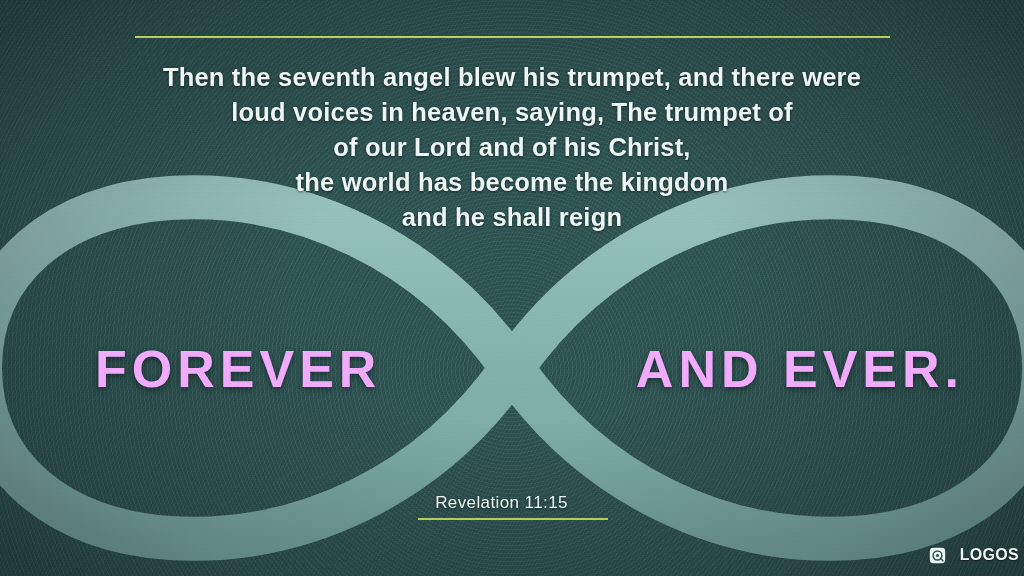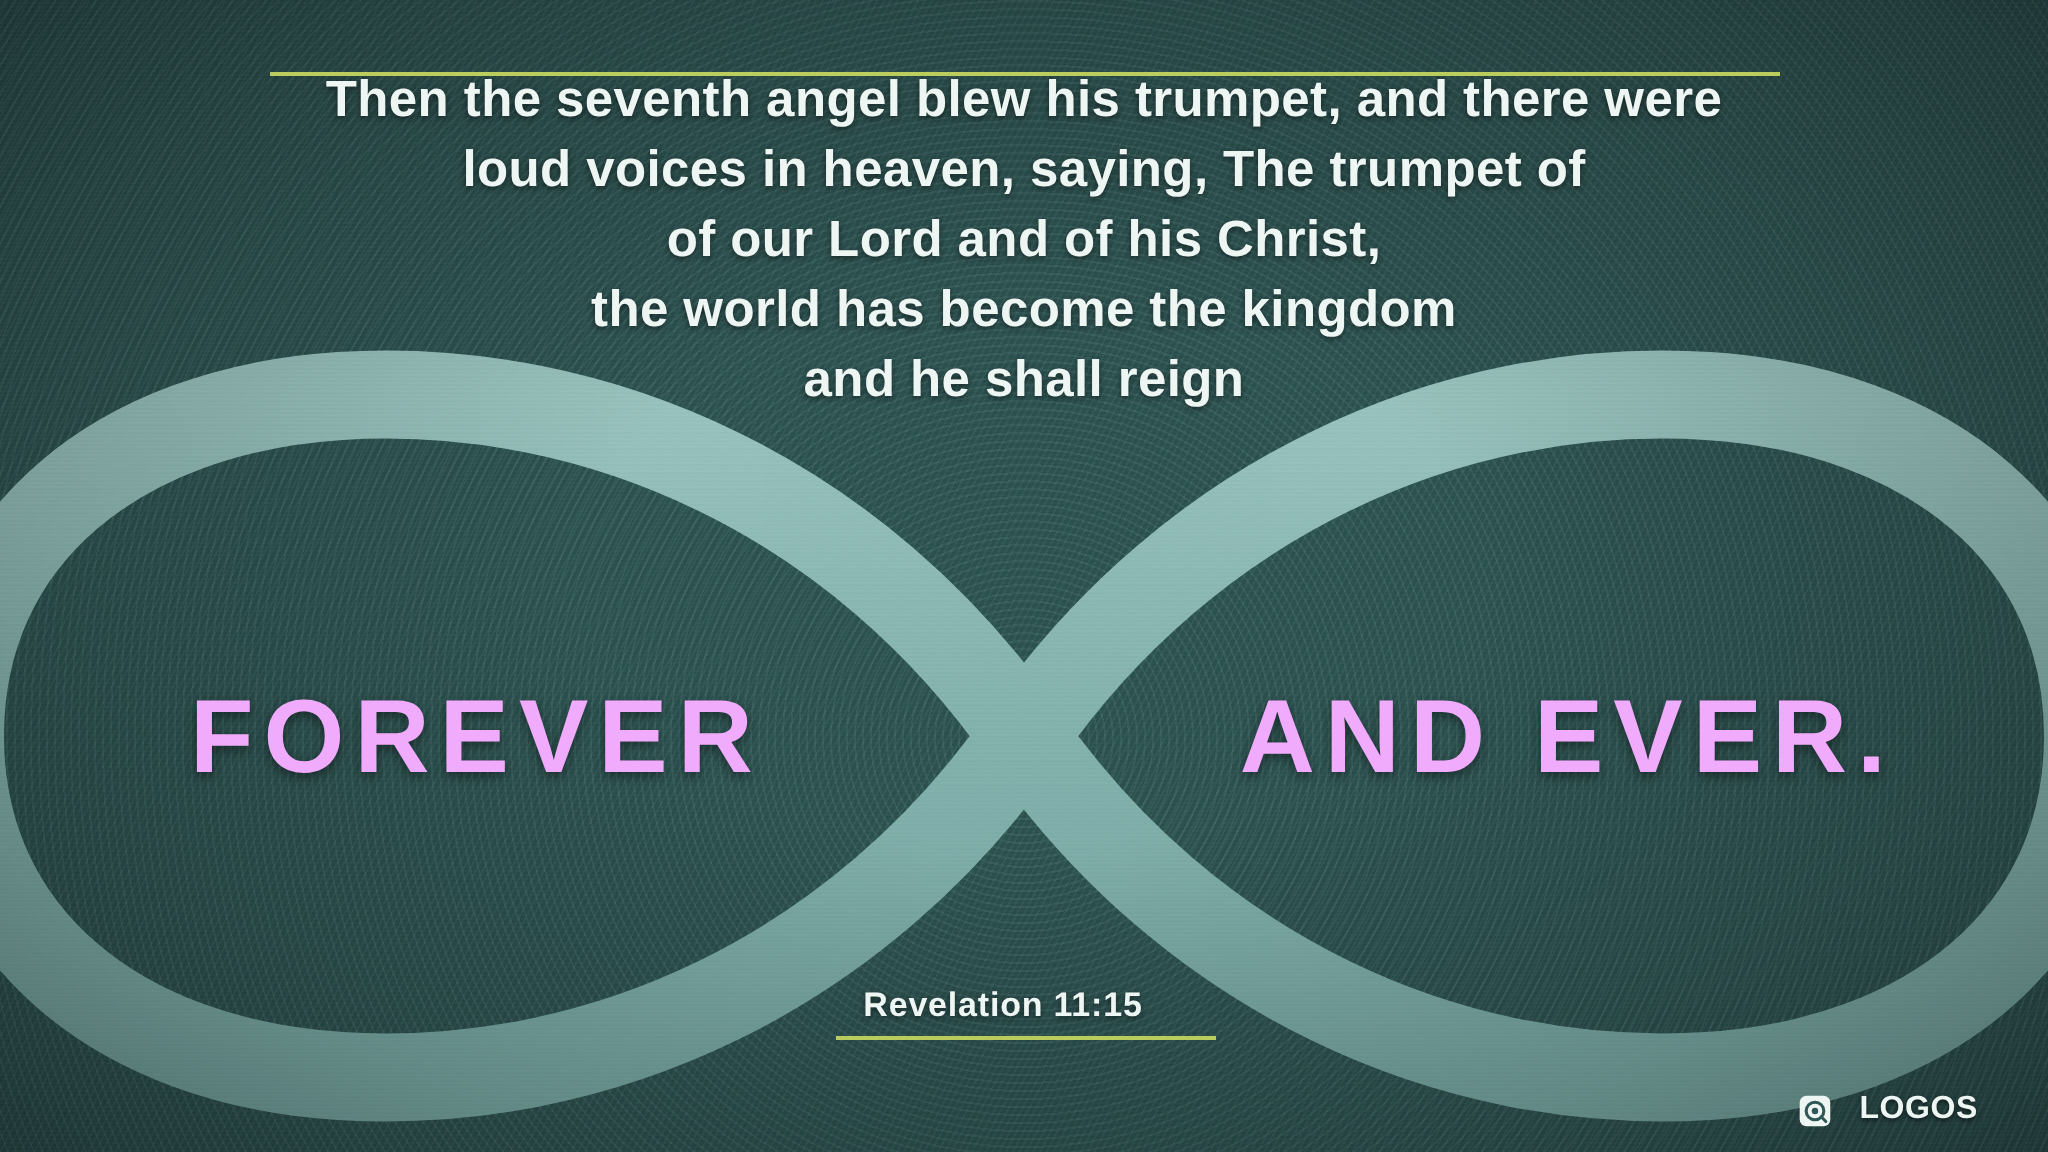--- a/index.html
+++ b/index.html
@@ -92,21 +92,21 @@
     top: 36px;
     width: 755px;
     height: 2px;
     background: #c9d95e;
     opacity: 0.92;
   }
 
   .verse {
     position: absolute;
     left: 0;
-    top: 33px;
+    top: 60px;
     width: 1024px;
     text-align: center;
     color: #eef6f4;
     font-size: 25.5px;
     font-weight: bold;
     line-height: 35px;
     letter-spacing: 0.2px;
     text-shadow: 0 1px 3px rgba(0,0,0,0.55);
   }
   .verse .line { display: block; white-space: nowrap; }
@@ -119,47 +119,47 @@
     align-items: center;
     color: #f0abfc;
     font-size: 52px;
     font-weight: bold;
     letter-spacing: 5px;
     line-height: 62px;
     white-space: nowrap;
     text-shadow: 0 2px 6px rgba(0,0,0,0.45);
   }
   .headline-left  { left: 95px; }
-  .headline-right { right: 76px; }
+  .headline-right { right: 60px; }
 
   .citation {
     position: absolute;
     left: 0;
     top: 493px;
     width: 1003px;
     text-align: center;
     color: #eef6f4;
     font-size: 17px;
-    font-weight: bold;
+    font-weight: normal;
     letter-spacing: 0.4px;
     text-shadow: 0 1px 3px rgba(0,0,0,0.55);
   }
   .rule-citation {
     position: absolute;
     left: 418px;
     top: 518px;
     width: 190px;
     height: 2px;
     background: #c9d95e;
     opacity: 0.9;
   }
 
   .logo {
     position: absolute;
-    right: 35px;
+    right: 5px;
     bottom: 12px;
     display: flex;
     align-items: center;
     gap: 14px;
   }
   .logo-icon { width: 17px; height: 17px; display: block; }
   .logo-text {
     color: #eef6f4;
     font-size: 16px;
     font-weight: bold;

